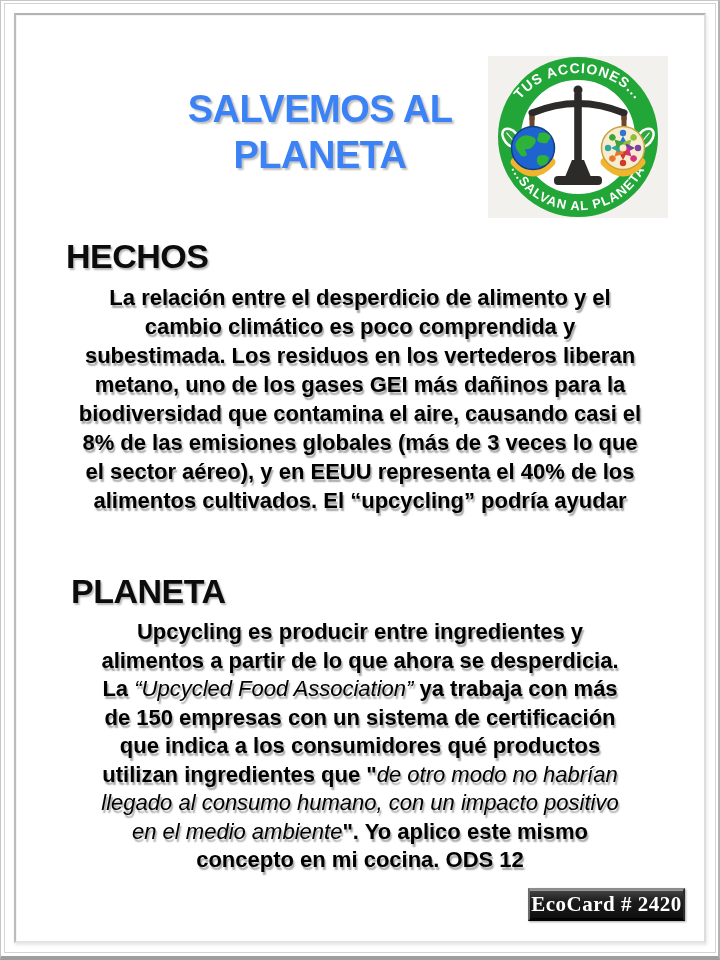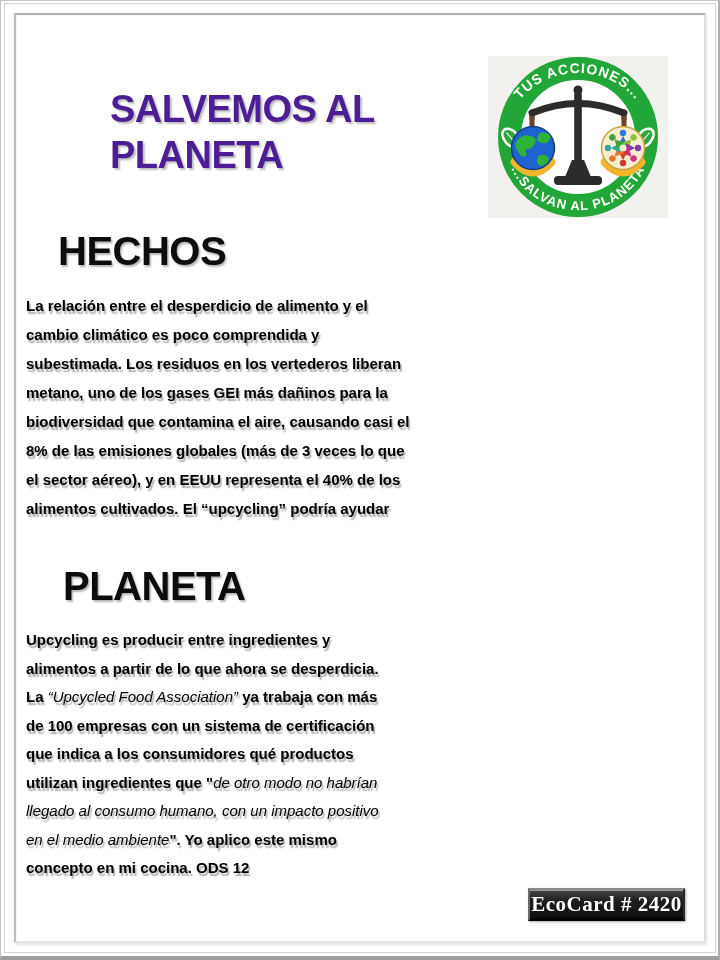--- a/index.html
+++ b/index.html
@@ -18,34 +18,34 @@
   }
   .frame-ridge {
     position:absolute; left:14px; top:13px; right:14px; bottom:17px; pointer-events:none;
     border:2px solid; border-color:#b3b3b3 #dedede #e4e4e4 #bcbcbc;
     box-shadow:1px 2px 3px rgba(0,0,0,0.10), inset 1px 1px 0 #f4f4f4;
   }
   
   .title {
     position:absolute; left:110px; top:86px; width:420px; margin:0;
     font-size:38px; line-height:46px; font-weight:900; letter-spacing:-0.5px;
-    text-align:left; color:#4c1d95; white-space:pre-line;
+    text-align:center; color:#3b82f6; white-space:pre-line;
     text-shadow:2px 2px 2px #bdbdbd;
   }
   .logo { position:absolute; left:488px; top:56px; width:180px; height:162px; }
   .arc-text { fill:#ffffff; font-weight:bold; font-family:"Liberation Sans",sans-serif; }
   .section-heading {
-    position:absolute; margin:0; font-size:40px; font-weight:900; letter-spacing:-0.5px;
+    position:absolute; margin:8px; font-size:34px; font-weight:900; letter-spacing:-0.5px;
     color:#0c0c0c; text-shadow:1.5px 2px 2px #b5b5b5;
   }
   .heading-hechos   { left:58px; top:229px; }
   .heading-acciones { left:63px; top:564px; }
   .body-para {
-    position:absolute; left:18px; width:684px; margin:8px;
-    font-size:15px; line-height:29px; text-align:left; color:#000;
+    position:absolute; left:18px; width:684px; margin:0;
+    font-size:22px; line-height:29px; text-align:center; color:#000;
     white-space:pre-line; text-shadow:1.5px 2.5px 1.5px #a8a8a8;
   }
   .para-hechos   { top:283px; }
   .para-acciones { top:618px; line-height:28.5px; }
   .seg.bold   { font-weight:bold; }
   .seg.italic { font-style:italic; font-weight:normal; }
   .ecocard-badge {
     position:absolute; left:528px; top:888px; width:153px; height:29px;
     background:linear-gradient(180deg,#454545 0%,#1c1c1c 40%,#0e0e0e 100%);
     border:2px solid; border-color:#8c8c8c #2a2a2a #050505 #6a6a6a;
@@ -158,20 +158,20 @@
 metano, uno de los gases GEI más dañinos para la
 biodiversidad que contamina el aire, causando casi el
 8% de las emisiones globales (más de 3 veces lo que
 el sector aéreo), y en EEUU representa el 40% de los
 alimentos cultivados. El “upcycling” podría ayudar</span></p>
 
 <h2 class="section-heading heading-acciones">PLANETA</h2>
 <p class="body-para para-acciones"><span class="seg bold">Upcycling es producir entre ingredientes y
 alimentos a partir de lo que ahora se desperdicia.
 La </span><span class="seg italic">“Upcycled Food Association”</span><span class="seg bold"> ya trabaja con más
-de 100 empresas con un sistema de certificación
+de 150 empresas con un sistema de certificación
 que indica a los consumidores qué productos
 utilizan ingredientes que "</span><span class="seg italic">de otro modo no habrían
 llegado al consumo humano, con un impacto positivo
 en el medio ambiente</span><span class="seg bold">". Yo aplico este mismo
 concepto en mi cocina. ODS 12</span></p>
 
 <div class="ecocard-badge">EcoCard # 2420</div>
 
 </body></html>

